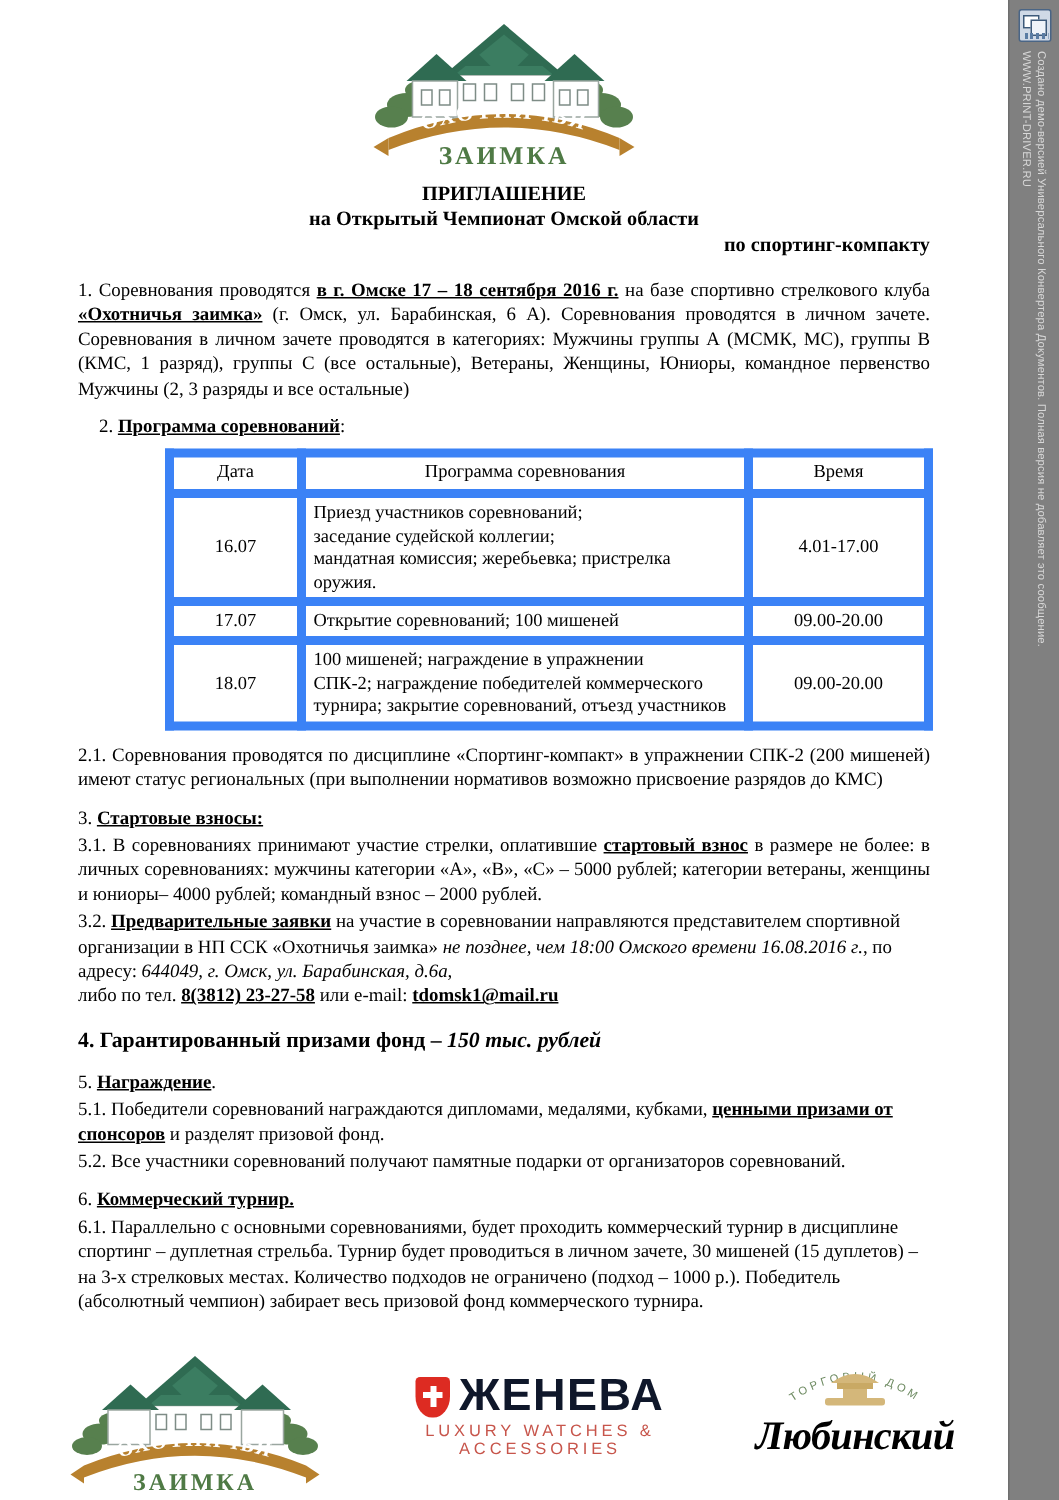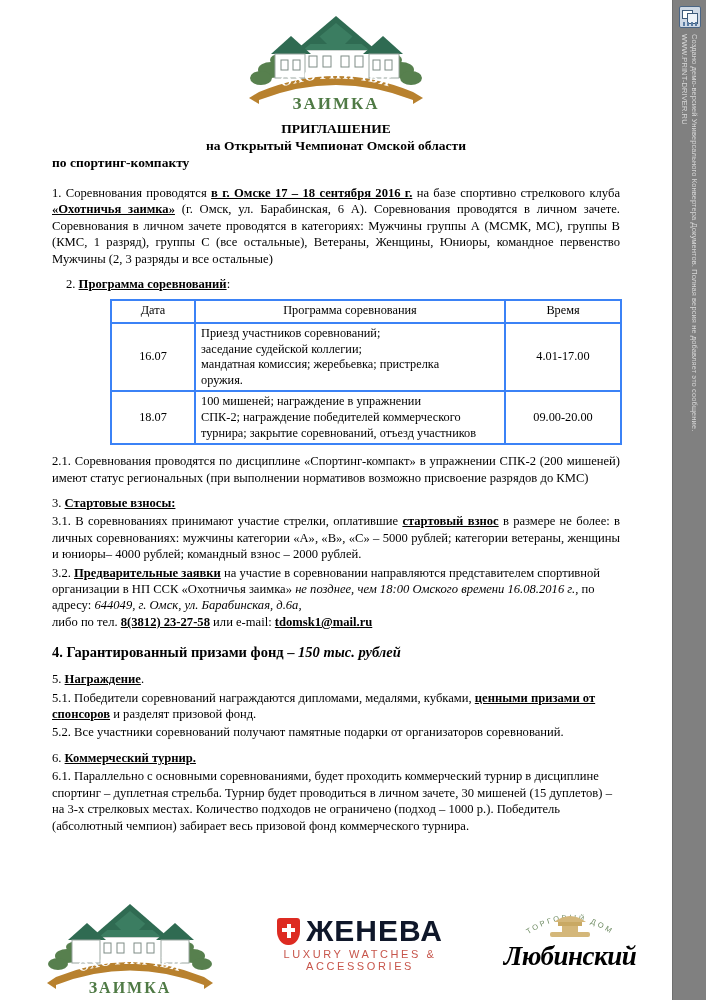--- a/index.html
+++ b/index.html
@@ -97,21 +97,21 @@
     line-height: 17px;
     margin-top: 10px;
   }
   .invite-sub {
     text-align: center;
     font-weight: bold;
     font-size: 13.5px;
     line-height: 17px;
   }
   .invite-sub2 {
-    text-align: left;
+    text-align: right;
     font-weight: bold;
     font-size: 13.5px;
     line-height: 17px;
     margin-bottom: 14px;
   }
 
   
   p.body {
     font-size: 12.6px;
     line-height: 16.4px;
@@ -140,21 +140,21 @@
 
   
   table.prog {
     border-collapse: collapse;
     width: 512px;
     margin: 7px 0 8px 58px;
     font-size: 12.3px;
     line-height: 15.6px;
   }
   table.prog th, table.prog td {
-    border: 2px solid #3b82f6;
+    border: 6px solid #3b82f6;
     padding: 2px 5px;
     vertical-align: middle;
   }
   table.prog th {
     font-weight: normal;
     text-align: center;
     padding: 2px 5px 3px;
   }
   td.c-date { width: 72px; text-align: center; }
   td.c-prog { text-align: left; padding-left: 7px; }
@@ -302,20 +302,27 @@
     <tbody>
       <tr>
         <td class="c-date">16.07</td>
         <td class="c-prog">
           <span class="ln">Приезд участников соревнований;</span>
           <span class="ln">заседание судейской коллегии;</span>
           <span class="ln">мандатная комиссия; жеребьевка; пристрелка</span>
           <span class="ln">оружия.</span>
         </td>
         <td class="c-time">4.01-17.00</td>
+      </tr>
+      <tr>
+        <td class="c-date">17.07</td>
+        <td class="c-prog">
+          <span class="ln">Открытие соревнований; 100 мишеней</span>
+        </td>
+        <td class="c-time">09.00-20.00</td>
       </tr>
       <tr>
         <td class="c-date">18.07</td>
         <td class="c-prog">
           <span class="ln">100 мишеней; награждение в упражнении</span>
           <span class="ln">СПК-2; награждение победителей коммерческого</span>
           <span class="ln">турнира; закрытие соревнований, отъезд участников</span>
         </td>
         <td class="c-time">09.00-20.00</td>
       </tr>

